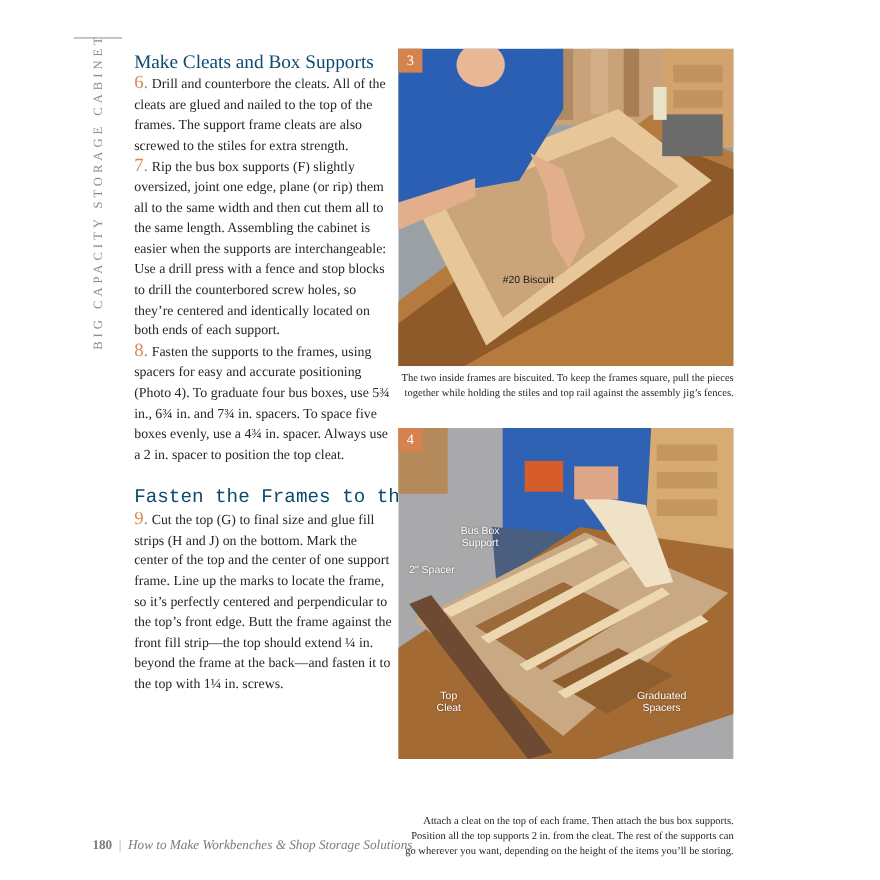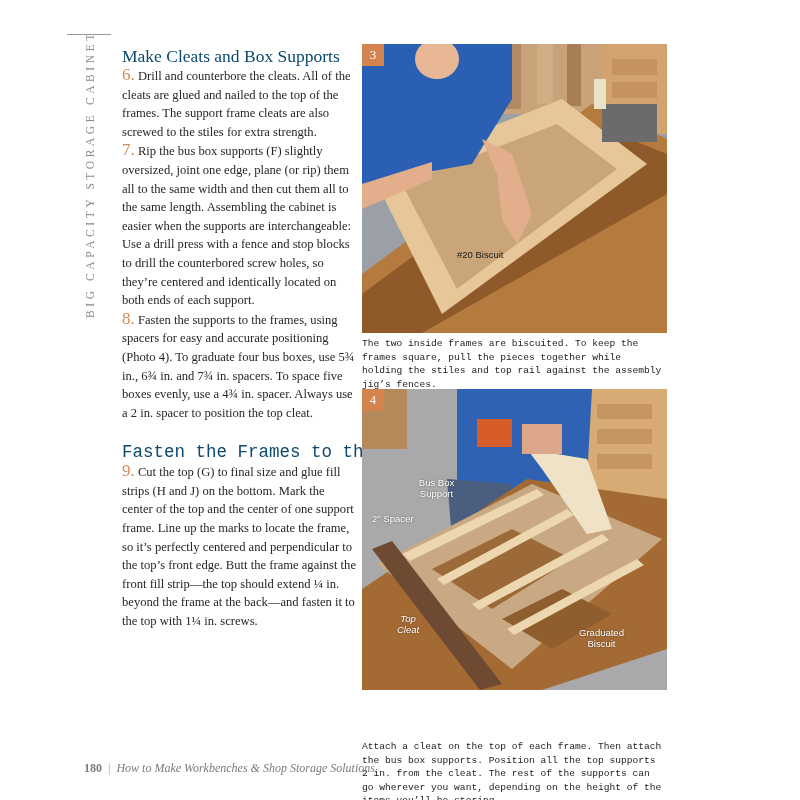--- a/index.html
+++ b/index.html
@@ -36,22 +36,22 @@
 
     .callout {
       position: absolute; color: #ffffff; font-family: "Liberation Sans", "DejaVu Sans", sans-serif;
       font-size: 9.5px; line-height: 11px; text-align: center; z-index: 4;
       text-shadow: 0 0 2px rgba(0,0,0,0.5);
     }
     .callout.dark { color: #1a1a1a; text-shadow: none; }
 
     .caption {
       position: absolute; left: 362px; width: 305px;
-      font-family: Liberation Mono, monospace;
-      font-size: 9.6px; line-height: 13.6px; color: #222222;
+      font-family: Liberation Serif, serif;
+      font-size: 9.6px; line-height: 13.6px; color: #222222; text-align: right;
     }
     .caption-3 { top: 337px; }
     .caption-4 { top: 692px; margin-top: 48px; }
 
     .folio { position: absolute; left: 84px; top: 761px; font-size: 12px; color: #7a7a7a; white-space: nowrap; }
     .folio .page-num { font-weight: bold; color: #7a7a7a; }
     .folio .sep { margin: 0 6px; color: #aaaaaa; }
     .folio .book-title { font-style: italic; }
   </style>
 </head>
@@ -116,20 +116,20 @@
     <polygon points="75,190 205,120 212,126 82,196" fill="#ecd7b0"></polygon>
     <polygon points="110,215 240,145 247,151 117,221" fill="#ecd7b0"></polygon>
     <polygon points="145,240 275,170 282,176 152,246" fill="#ecd7b0"></polygon>
     <polygon points="10,160 30,152 140,295 118,301" fill="#6e4a33"></polygon>
     <polygon points="165,60 225,70 250,140 225,145 180,80" fill="#efe2c6"></polygon>
     <rect x="115" y="30" width="35" height="28" fill="#d65c2a"></rect>
     <rect x="160" y="35" width="40" height="30" fill="#dca689"></rect>
   </svg>
   <div class="callout" style="left:52px; top:88px; width:45px;">Bus Box Support</div>
   <div class="callout" style="left:10px; top:124px;">2" Spacer</div>
-  <div class="callout" style="left:28px; top:224px; width:36px;font-style:italic;">Top Cleat</div>
-  <div class="callout" style="left:212px; top:238px; width:55px;">Graduated Biscuit</div>
+  <div class="callout" style="left:28px; top:238px; width:36px;">Top Cleat</div>
+  <div class="callout" style="left:212px; top:238px; width:55px;">Graduated Spacers</div>
 </div>
 <div class="caption caption-4">Attach a cleat on the top of each frame. Then attach the bus box supports. Position all the top supports 2 in. from the cleat. The rest of the supports can go wherever you want, depending on the height of the items you’ll be storing.</div>
 
 <div class="folio">
   <span class="page-num">180</span><span class="sep">|</span><span class="book-title">How to Make Workbenches &amp; Shop Storage Solutions</span>
 </div>
 
 </body></html>

